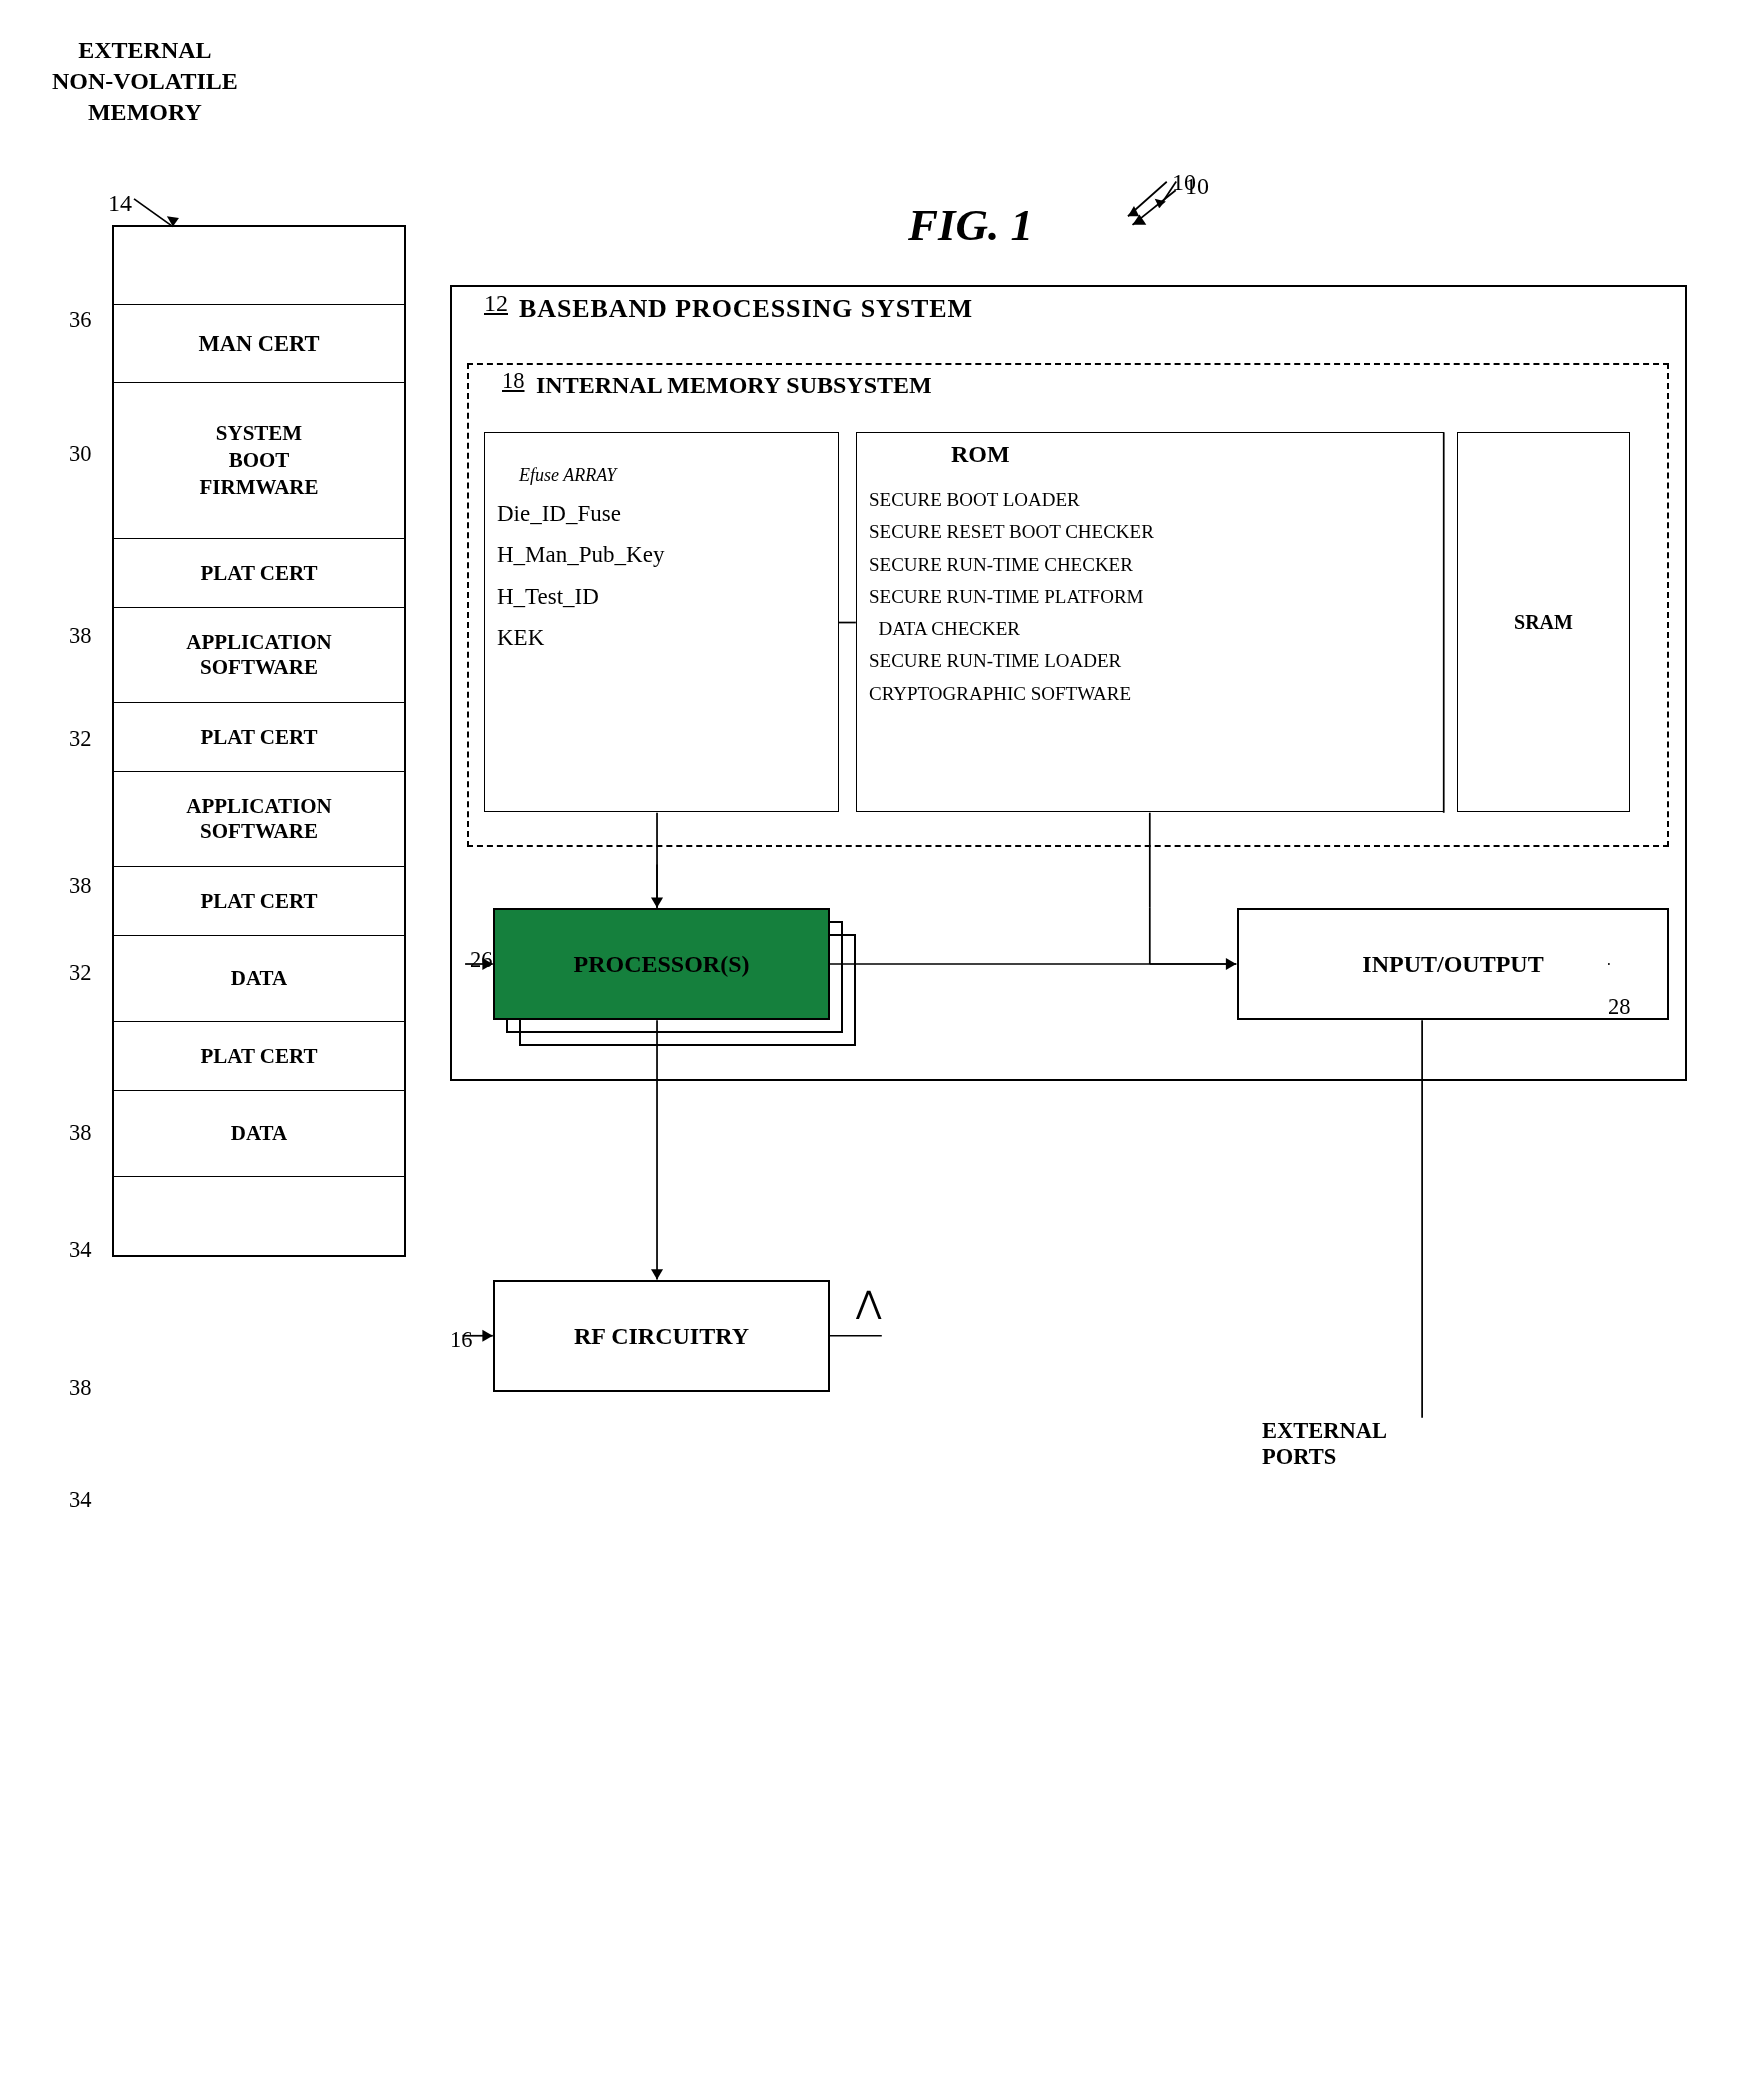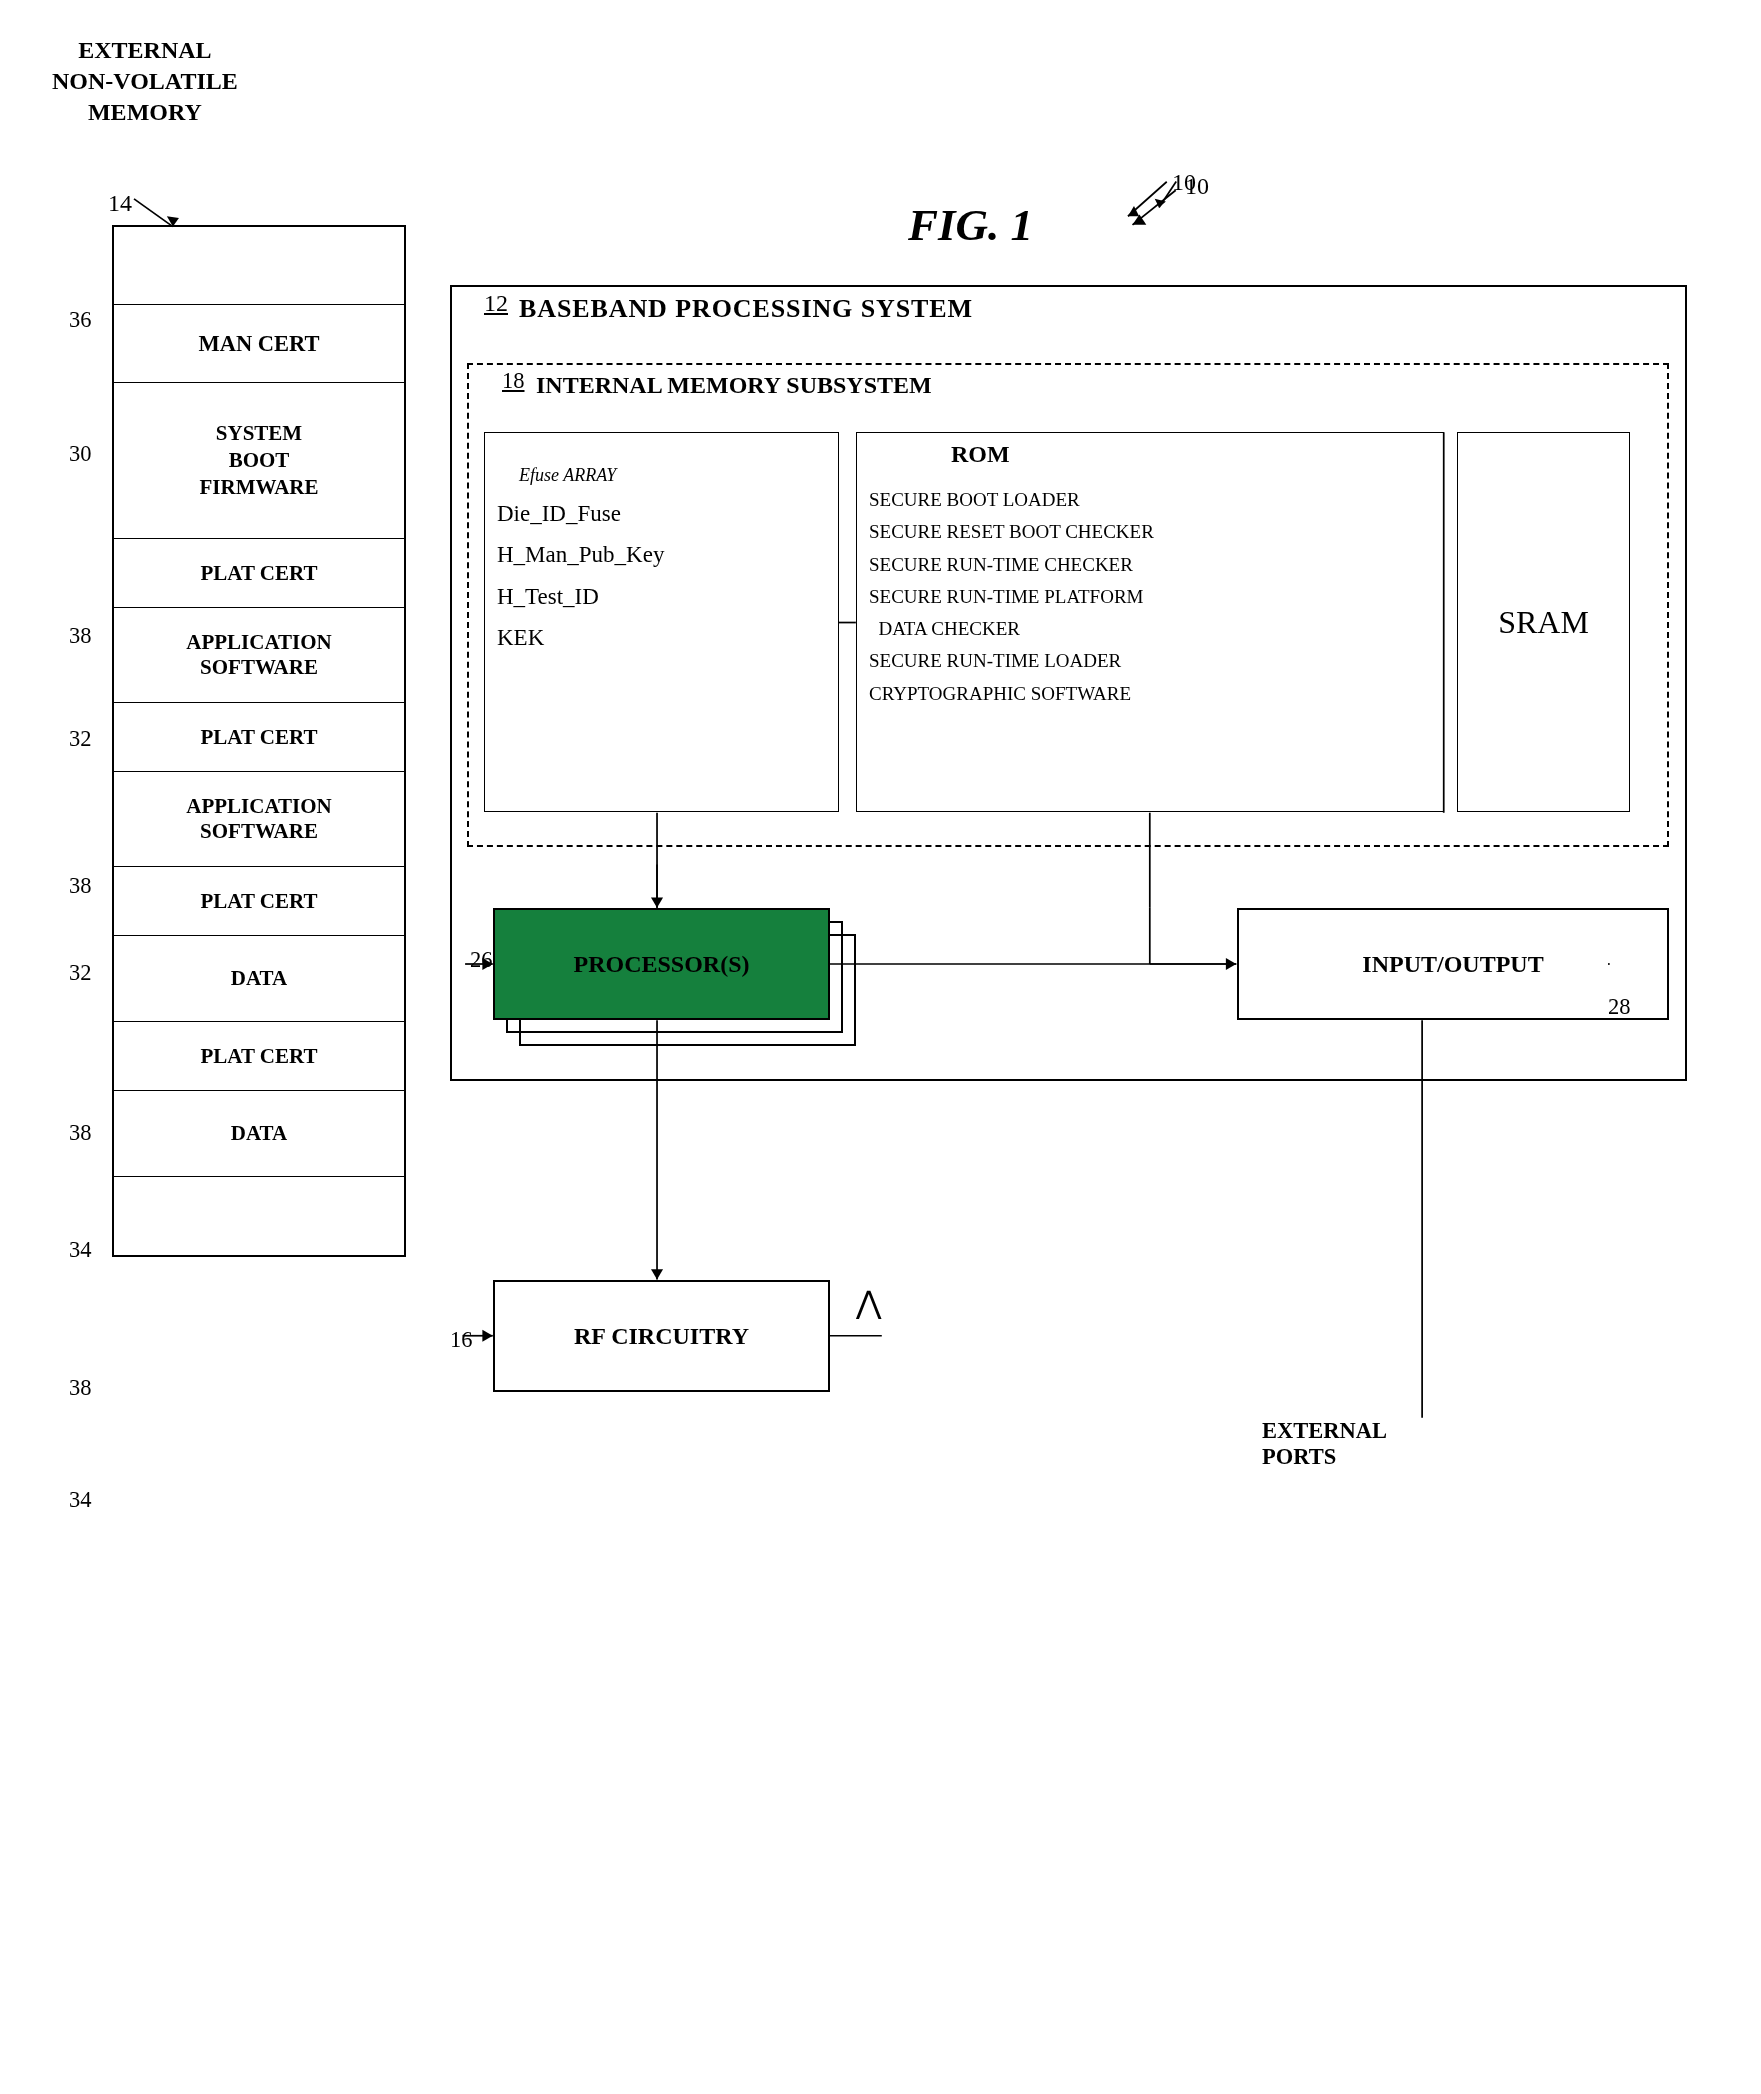--- a/index.html
+++ b/index.html
@@ -196,22 +196,22 @@
       top: 432px;
       left: 1457px;
       width: 173px;
       height: 380px;
       border: 1.7px solid #000;
       display: flex;
       align-items: center;
       justify-content: center;
     }
     .sram-label {
-      font-size: 32px;
-      font-weight: normal;
+      font-size: 20px;
+      font-weight: bold;
     }
 
     
     .processor-box {
       position: absolute;
       top: 908px;
       left: 493px;
       width: 337px;
       height: 112px;
       border: 2.6px solid #000;

